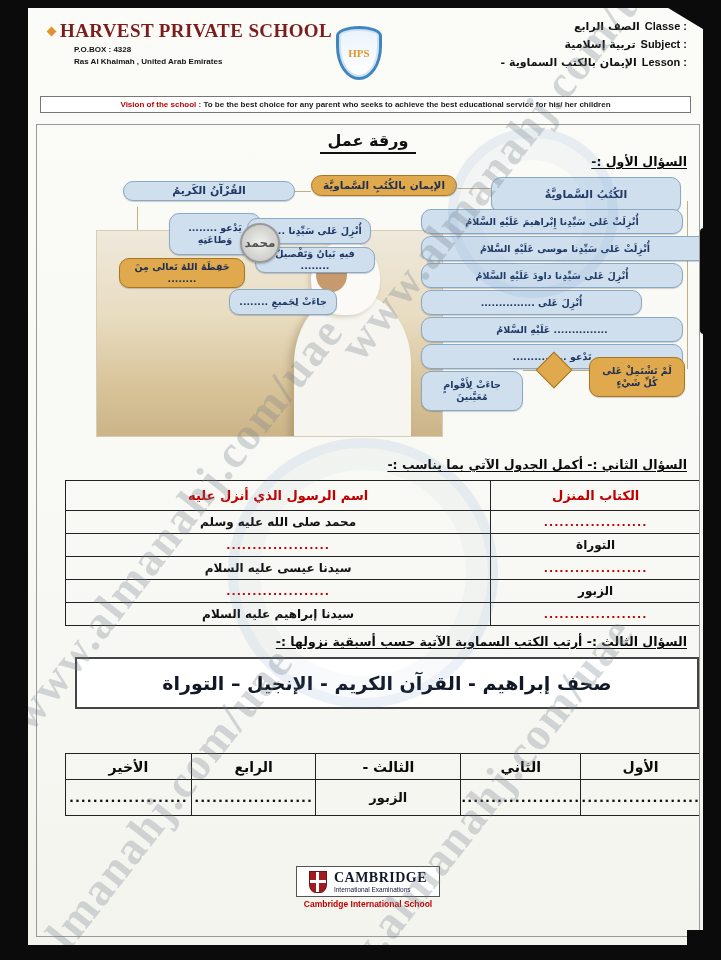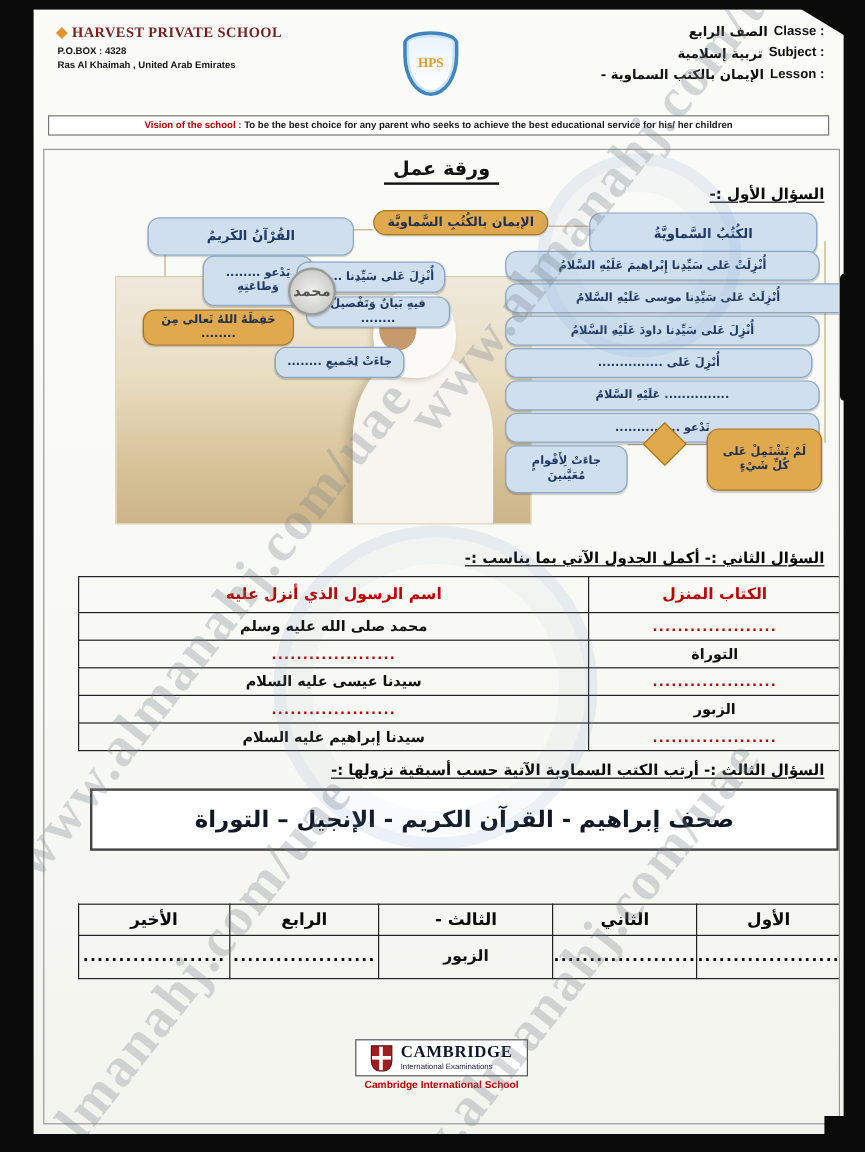--- a/index.html
+++ b/index.html
@@ -36,23 +36,23 @@
   .ring1 { left:200px; top:430px; width:270px; height:270px; }
   .ring2 { left:420px; top:120px; width:170px; height:170px; }
 
   
   .hdr { position:relative; height:86px; }
   .school { position:absolute; left:20px; top:12px; }
   .school-title { display:flex; align-items:center; gap:5px; }
   .school-bullet { width:7px; height:7px; background:#e0922d; transform:rotate(45deg); }
   .school-name {
     font-family:"Liberation Serif", "DejaVu Serif", serif;
-    font-size:12px; font-weight:bold; color:#7b1d1d; letter-spacing:0.4px;
-  }
-  .school-sub { font-size:8px; font-weight:bold; color:#141414; margin-top:3px; font-family:"Liberation Sans", sans-serif; }
+    font-size:19px; font-weight:bold; color:#7b1d1d; letter-spacing:0.4px;
+  }
+  .school-sub { font-size:8px; font-weight:bold; color:#141414; margin-top:3px; font-family:"Liberation Sans", sans-serif;margin-left:26px; }
   .logo { position:absolute; left:308px; top:18px; }
   .shield {
     width:46px; height:54px;
     border:3px solid #3f86c0; background:linear-gradient(#eaf3fb,#ffffff);
     border-radius:50% 50% 50% 50% / 18% 18% 62% 62%;
     display:flex; align-items:center; justify-content:center;
     box-shadow:0 0 0 2px #cfe2f2 inset;
   }
   .shield span { color:#e09a2d; font-weight:bold; font-size:11px; font-family:"Liberation Serif", serif; }
   .hdr-right { position:absolute; right:16px; top:12px; }
@@ -108,29 +108,29 @@
     position:absolute; z-index:2;
     border:1px solid #8aa8c8; background:#cfdfee; border-radius:10px;
     display:flex; align-items:center; justify-content:center; text-align:center;
     direction:rtl; font-weight:bold; color:#1f3864;
     font-size:9.5px; line-height:1.25; padding:1px 5px;
     box-shadow:0 1px 1px rgba(0,0,0,0.18);
   }
   .tan { background:#e0a94e; border-color:#a8761f; color:#203050; }
   .c  { left:274px; top:4px;  width:146px; height:21px; font-size:10.5px; border-radius:13px; }
   .rr { left:454px; top:6px;  width:190px; height:36px; font-size:11px; }
-  .lr { left:86px;  top:10px; width:172px; height:32px; font-size:11px; }
+  .lr { left:86px;  top:10px; width:172px; height:20px; font-size:11px; }
   .r1 { left:384px; top:38px;  width:262px; height:25px; }
   .r2 { left:384px; top:65px;  width:288px; height:25px;text-align:right; }
   .r3 { left:384px; top:92px;  width:262px; height:25px; }
-  .r4 { left:384px; top:119px; width:256px; height:25px; }
+  .r4 { left:384px; top:119px; width:221px; height:25px; }
   .r5 { left:384px; top:146px; width:262px; height:25px; }
   .r6 { left:384px; top:173px; width:262px; height:25px; }
   .rq { left:384px; top:200px; width:102px; height:40px; }
-  .rt { left:552px; top:186px; width:96px;  height:52px; }
+  .rt { left:552px; top:186px; width:96px;  height:40px; }
   .dmd {
     position:absolute; left:504px; top:186px; width:26px; height:26px; z-index:2;
     background:#e0a94e; border:1px solid #a8761f; transform:rotate(45deg);
   }
   .l1 { left:132px; top:42px;  width:92px;  height:42px; }
   .l2 { left:210px; top:47px;  width:124px; height:26px; }
   .l3 { left:218px; top:76px;  width:120px; height:26px; }
   .l4 { left:82px;  top:87px;  width:126px; height:30px; }
   .l5 { left:192px; top:118px; width:108px; height:26px; }
   .seal {

